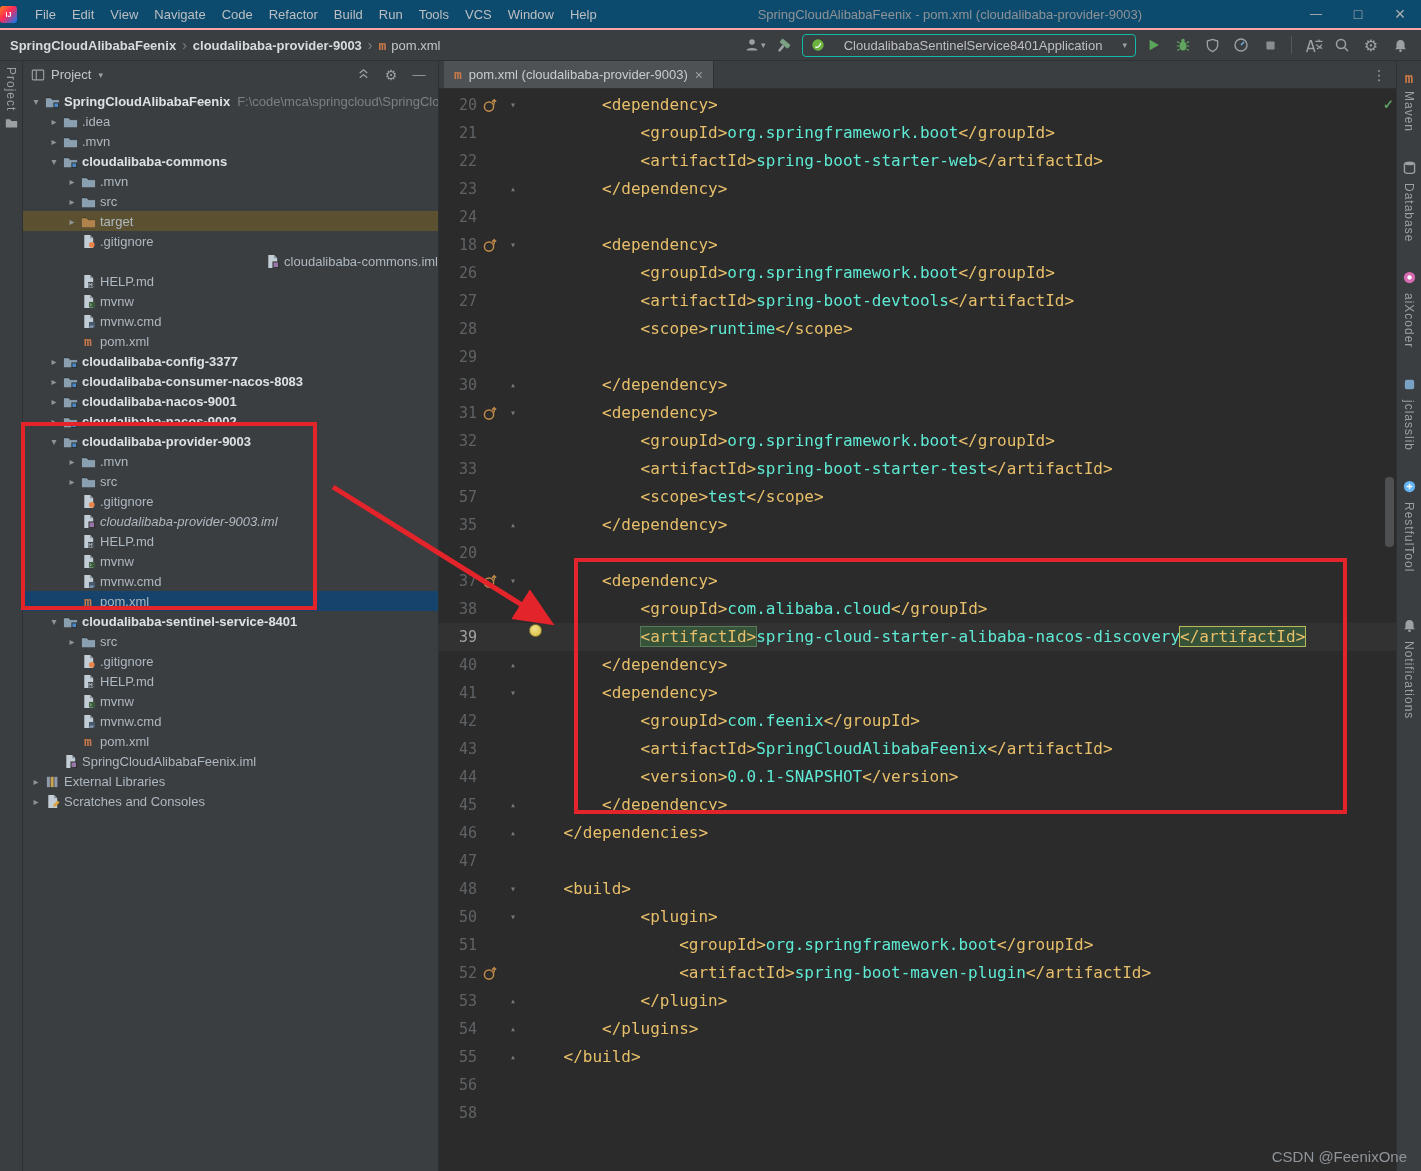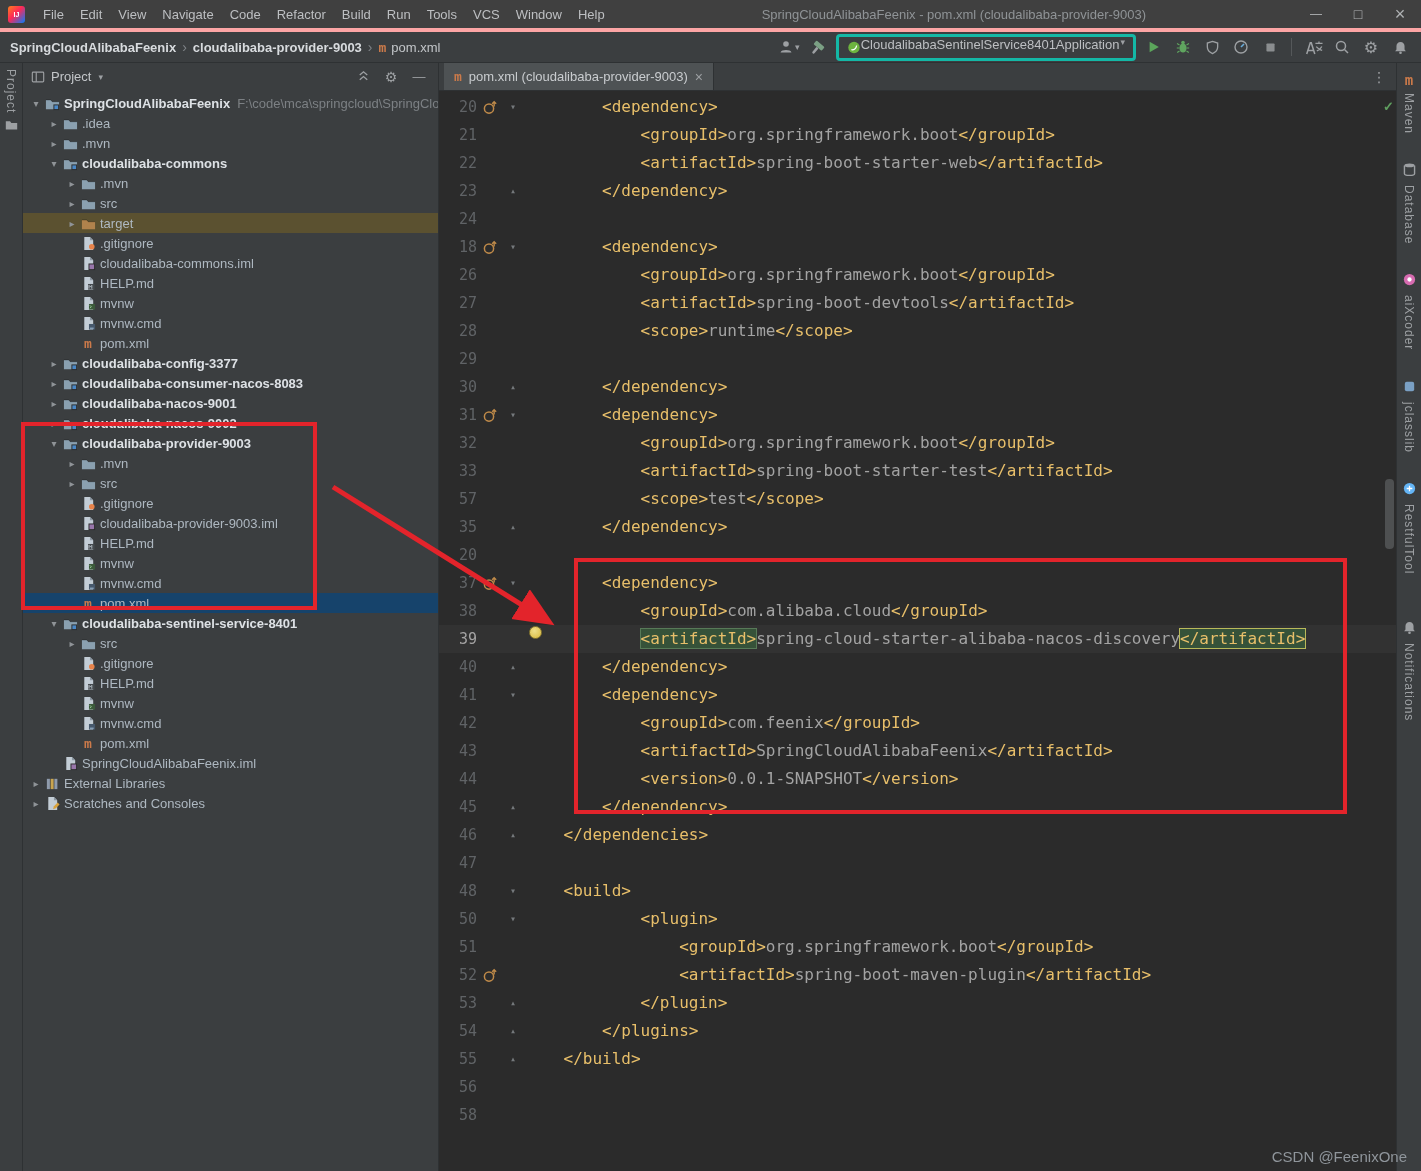--- a/index.html
+++ b/index.html
@@ -1,41 +1,41 @@
 <!DOCTYPE html>
 <html><head>
 <meta charset="utf-8">
 <style>
   html,body{margin:0;padding:0}
   body{width:1421px;height:1171px;overflow:hidden;background:#2b2b2b;position:relative;
        font-family:"Liberation Sans",sans-serif;display:flex;flex-direction:column;user-select:none}
 
   
-  .titlebar{height:28px;background:#404040;border-bottom:4px solid #fca5a5;display:flex;align-items:center;padding-left:8px;flex:none}
+  .titlebar{height:28px;background:#0c4a6e;border-bottom:2px solid #fca5a5;display:flex;align-items:center;flex:none}
   .logo{width:17px;height:17px;border-radius:3px;background:linear-gradient(135deg,#fc801d,#fe2857 45%,#007eff);
         color:#fff;font-size:7px;font-weight:bold;display:flex;align-items:center;justify-content:center;margin-right:10px}
   .menus{display:flex}
   .menu{padding:4px 8px;color:#bdbfc2;font-size:13px;white-space:nowrap}
   .wtitle{flex:1;text-align:center;color:#8f9396;font-size:13px;overflow:hidden;white-space:nowrap}
   .winbtns{display:flex;flex:none}
   .wb{width:42px;height:27px;display:flex;align-items:center;justify-content:center;color:#b0b3b5;font-size:12px}
   .wb.min::before{content:"—"}
   .wb.max::before{content:"□";font-size:14px}
   .wb.close::before{content:"×";font-size:18px}
 
   
   .navbar{height:30px;background:#3b3e40;border-bottom:1px solid #2e3133;display:flex;align-items:center;
           justify-content:space-between;padding:0 10px;flex:none}
   .crumbs{display:flex;align-items:center;gap:6px;font-size:13px;color:#c3c6c9;white-space:nowrap}
   .crumb.bold{font-weight:700;color:#d8dbde}
   .csep{color:#7f8387;font-size:14px}
   .navright{display:flex;align-items:center;gap:7px}
   .nbtn{display:flex;align-items:center;justify-content:center;min-width:22px;height:24px;color:#9da0a3}
   .caret{font-size:9px;color:#9da0a3;margin-left:1px}
-  .runbox{display:flex;gap:0;border:3px solid #14b8a6;border-radius:4px;height:21px;
+  .runbox{display:flex;align-items:center;gap:19px;border:1px solid #14b8a6;border-radius:4px;height:21px;
           padding:0 8px;color:#bdbfc2;font-size:13px;white-space:nowrap}
   .sep{width:1px;height:18px;background:#55585a;margin:0 3px}
   .gearglyph{font-size:16px;color:#9da0a3}
 
   
   .main{flex:1;display:flex;min-height:0;position:relative}
   .stripe{background:#3b3e40;flex:none}
   .stripe.left{width:22px;border-right:1px solid #2e3133;display:flex;flex-direction:column;align-items:center;padding-top:6px}
   .stripe.right{width:24px;border-left:1px solid #2e3133;display:flex;flex-direction:column;align-items:center;padding-top:10px;gap:28px}
   .stripe-btn{display:flex;flex-direction:column;align-items:center;gap:5px;color:#9da0a3;font-size:12px}
@@ -70,21 +70,21 @@
   .code{font-family:"DejaVu Sans Mono",monospace;font-size:16px}
   .code-line{display:flex;height:28px;line-height:28px;white-space:pre}
   .code-line.current{background:#323232}
   .lnum{width:38px;text-align:right;color:#606366;font-size:15px;flex:none}
   .gmark{width:26px;flex:none;display:flex;align-items:center;justify-content:center}
   .gfold{width:20px;flex:none;text-align:center;color:#75797c;font-size:10px;line-height:28px}
   .gfold.s::before{content:"▾"}
   .gfold.e::before{content:"▴"}
   .ccontent{position:relative;padding-left:2px}
   .tk-t{color:#e8bf6a}
-  .tk-x{color:#a3a3a3}
+  .tk-x{color:#5eead4}
   .tk-h{color:#e8bf6a;background:#365239;box-shadow:0 0 0 1px #587a58}
   .tk-hc{color:#e8bf6a;background:#365239;box-shadow:0 0 0 1px #b9b95a}
   .bulb{position:absolute;left:6px;top:1px;width:11px;height:11px;border-radius:50%;
         background:radial-gradient(circle at 40% 35%,#efe08a,#d9b93c);border:1px solid #8a7a30}
   .vscroll{position:absolute;top:0;right:0;width:14px;height:100%}
   .inspect-ok{position:absolute;top:8px;right:2px;color:#5f9e5f;font-size:13px;font-weight:700}
   .thumb{position:absolute;top:388px;right:2px;width:9px;height:70px;background:rgba(170,175,180,.28);border-radius:4px}
 
   
   .annot{position:absolute;inset:0;width:100%;height:100%;pointer-events:none;z-index:50}
@@ -314,21 +314,21 @@
           <span class="chev"></span>
           <span class="ticon">
             <svg viewBox="0 0 16 16">
               <path d="M3.5 1h6L13 4.5V15H3.5z" fill="#c3cdd6"></path>
               <path d="M9.5 1L13 4.5H9.5z" fill="#8d99a3"></path>
               <circle cx="11.5" cy="11.5" r="3" fill="#e8834a"></circle>
             </svg>
           </span>
           <span class="tlabel">.gitignore</span>
         </div>
-        <div class="tree-row" style="padding-left: 42px;">
+        <div class="tree-row" style="padding-left: 42px; justify-content: flex-end;">
           <span class="chev"></span>
           <span class="ticon">
             <svg viewBox="0 0 16 16">
               <path d="M3.5 1h6L13 4.5V15H3.5z" fill="#c3cdd6"></path>
               <path d="M9.5 1L13 4.5H9.5z" fill="#8d99a3"></path>
               <rect x="8.5" y="8.5" width="6" height="6" fill="#9876aa" stroke="#2b2b2b"></rect>
             </svg>
           </span>
           <span class="tlabel">cloudalibaba-commons.iml</span>
         </div>
@@ -454,21 +454,21 @@
           <span class="chev"></span>
           <span class="ticon">
             <svg viewBox="0 0 16 16">
               <path d="M3.5 1h6L13 4.5V15H3.5z" fill="#c3cdd6"></path>
               <path d="M9.5 1L13 4.5H9.5z" fill="#8d99a3"></path>
               <circle cx="11.5" cy="11.5" r="3" fill="#e8834a"></circle>
             </svg>
           </span>
           <span class="tlabel">.gitignore</span>
         </div>
-        <div class="tree-row" style="padding-left: 42px;">
+        <div class="tree-row" style="padding-left: 42px; font-style: italic;">
           <span class="chev"></span>
           <span class="ticon">
             <svg viewBox="0 0 16 16">
               <path d="M3.5 1h6L13 4.5V15H3.5z" fill="#c3cdd6"></path>
               <path d="M9.5 1L13 4.5H9.5z" fill="#8d99a3"></path>
               <rect x="8.5" y="8.5" width="6" height="6" fill="#9876aa" stroke="#2b2b2b"></rect>
             </svg>
           </span>
           <span class="tlabel">cloudalibaba-provider-9003.iml</span>
         </div>

